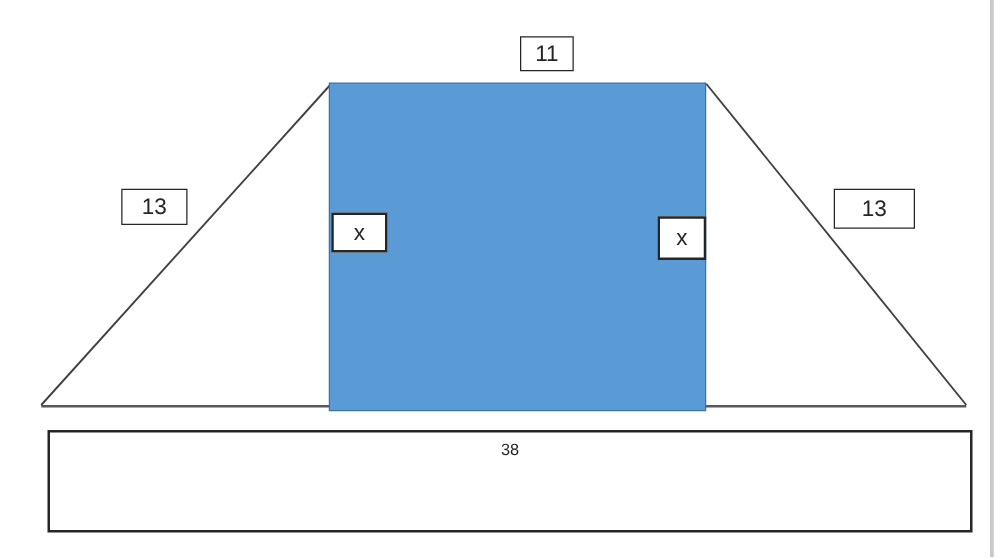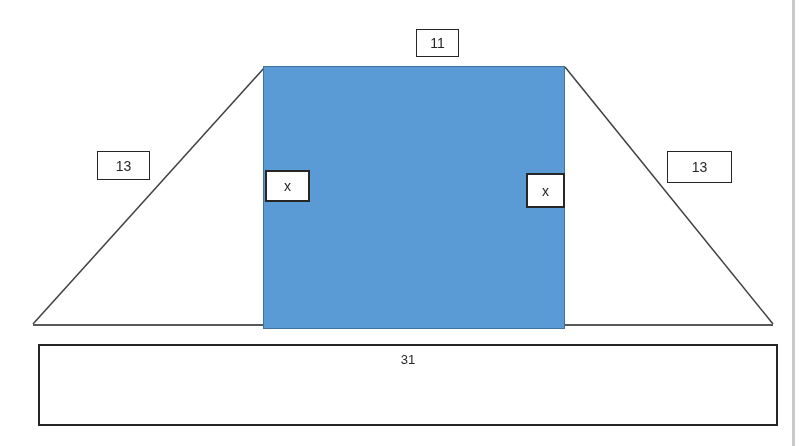--- a/index.html
+++ b/index.html
@@ -22,21 +22,21 @@
     width: 799px;
     height: 446px;
   }
   .label-box {
     position: absolute;
     background: #ffffff;
     border: 1.5px solid #262626;
     display: flex;
     align-items: center;
     justify-content: center;
-    font-size: 14px;
+    font-size: 18px;
     color: #262626;
     box-sizing: border-box;
   }
   .label-box.thick {
     border-width: 2px;
   }
   #box-11    { left: 416px; top: 29px;  width: 43px; height: 28px; }
   #box-13-l  { left: 97px;  top: 151px; width: 53px; height: 29px; }
   #box-13-r  { left: 667px; top: 151px; width: 65px; height: 32px; }
   #box-x-l   { left: 265px; top: 170px; width: 45px; height: 32px; }
@@ -96,18 +96,18 @@
 
   <div id="box-x-l" class="label-box thick">
     <span>x</span>
   </div>
 
   <div id="box-x-r" class="label-box thick">
     <span>x</span>
   </div>
 
   <div id="base-bar">
-    <span>31</span>
+    <span>38</span>
   </div>
 
   <div id="page-edge"></div>
 
 </div>
 
 </body></html>

